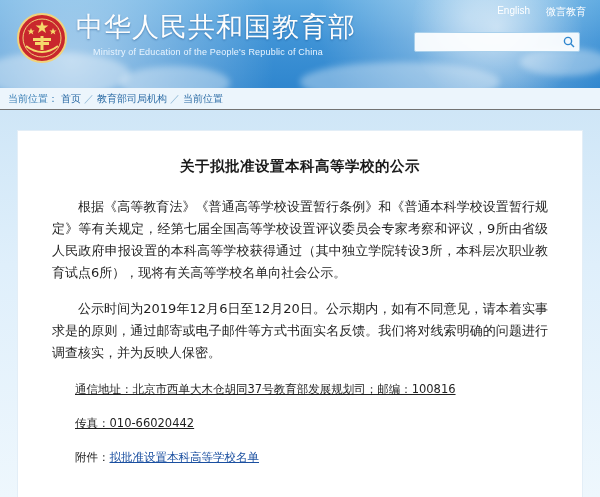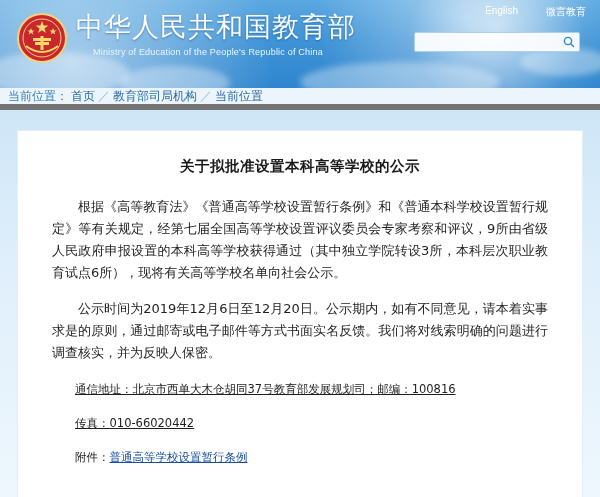--- a/index.html
+++ b/index.html
@@ -40,21 +40,21 @@
     width: 170px; height: 170px;
     border-radius: 50%;
     background: radial-gradient(circle, rgba(255,255,255,0.55) 0%, rgba(255,255,255,0.12) 55%, rgba(255,255,255,0) 72%);
   }
 
   
   .top-links {
     position: absolute;
     right: 14px; top: 5px;
     display: flex;
-    gap: 28px;
+    gap: 16px;
     font-size: 10px;
     color: #ffffff;
     z-index: 4;
   }
   .top-links span { cursor: pointer; }
 
   
   .emblem {
     position: absolute;
     left: 16px; top: 12px;
@@ -111,25 +111,25 @@
     width: 22px; height: 18px;
     display: flex; align-items: center; justify-content: center;
     cursor: pointer;
   }
 
   
   .breadcrumb-bar {
     width: 600px;
     height: 22px;
     background: #ecf5fc;
-    border-bottom: 6px solid #737373;
+    border-bottom: 1px solid #737373;
     display: flex;
     align-items: center;
     padding-left: 8px;
-    font-size: 12px;
+    font-size: 10px;
     color: #2c6ca5;
     gap: 3px;
   }
   .breadcrumb-bar .bc-label { color: #3a7fb5; }
   .breadcrumb-bar a { color: #2c6ca5; text-decoration: none; cursor: pointer; text-align: right; }
   .breadcrumb-bar .sep { color: #8fb8d6; }
 
   
   .page {
     width: 600px;
@@ -246,17 +246,17 @@
   <div class="card">
     <div class="doc-title">关于拟批准设置本科高等学校的公示</div>
 
     <p class="para">根据《高等教育法》《普通高等学校设置暂行条例》和《普通本科学校设置暂行规定》等有关规定，经第七届全国高等学校设置评议委员会专家考察和评议，9所由省级人民政府申报设置的本科高等学校获得通过（其中独立学院转设3所，本科层次职业教育试点6所），现将有关高等学校名单向社会公示。</p>
     <p class="para">公示时间为2019年12月6日至12月20日。公示期内，如有不同意见，请本着实事求是的原则，通过邮寄或电子邮件等方式书面实名反馈。我们将对线索明确的问题进行调查核实，并为反映人保密。</p>
 
     <div class="contact">通信地址：北京市西单大木仓胡同37号教育部发展规划司；邮编：100816</div>
     <div class="contact">传真：010-66020442</div>
 
     <div class="attach">
-      <span>附件：</span><a>普通高等学校设置暂行条例</a>
+      <span>附件：</span><a>拟批准设置本科高等学校名单</a>
     </div>
 
   </div>
 </div>
 
 </body></html>

